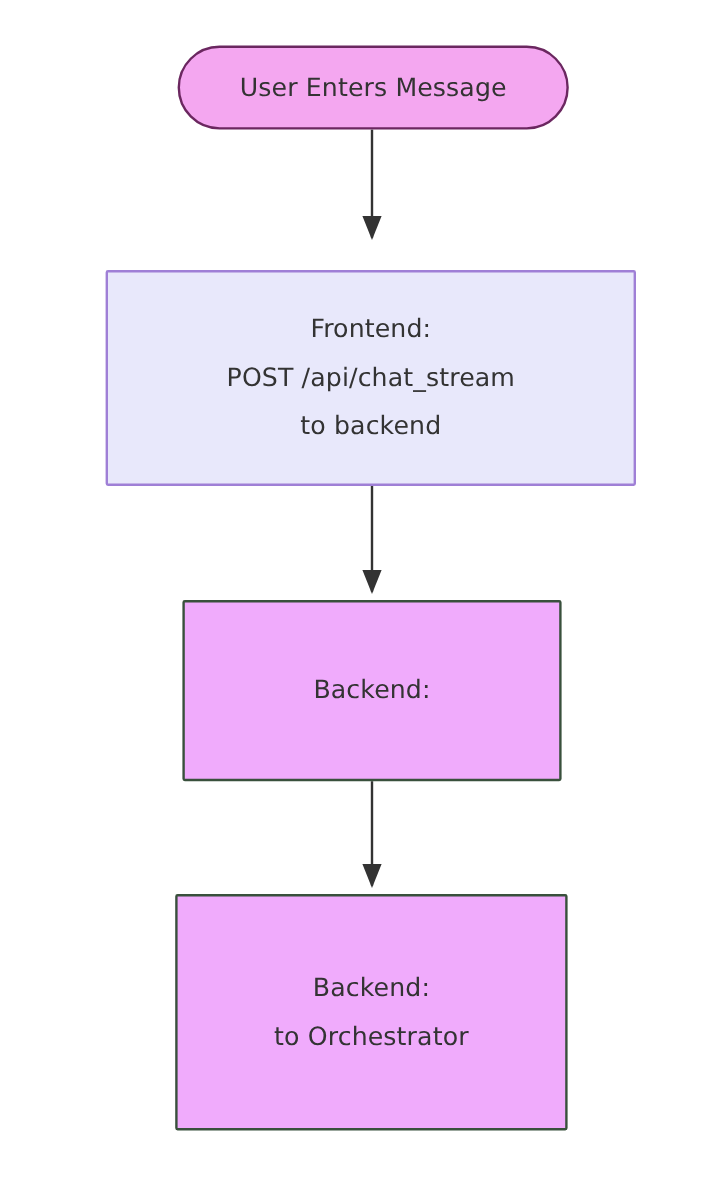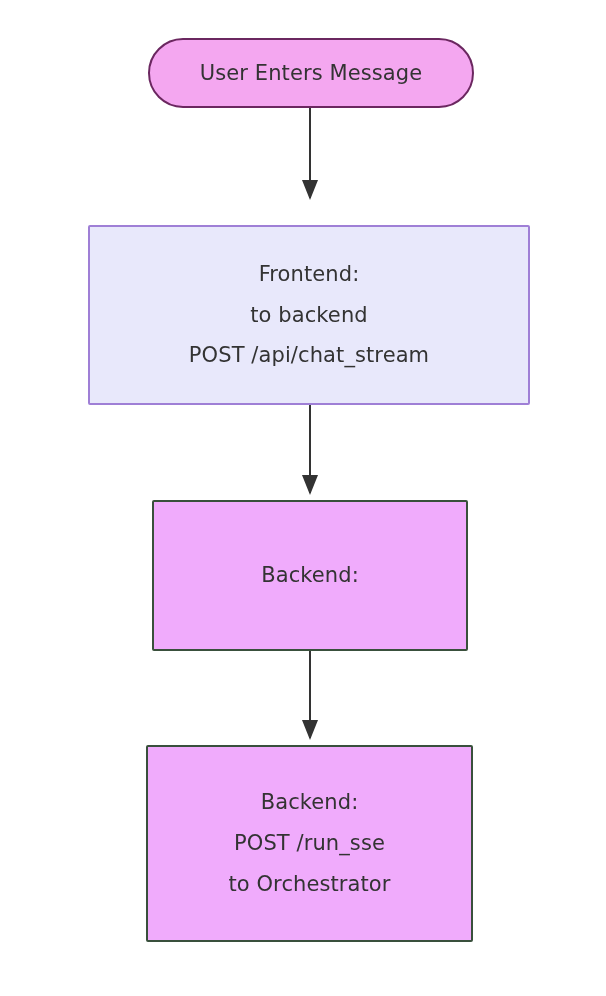--- a/index.html
+++ b/index.html
@@ -84,27 +84,26 @@
 
     <line x1="310" y1="651" x2="310" y2="738" stroke="#333333" stroke-width="2" marker-end="url(#arrowhead)"></line>
   </svg>
 
   <div class="node node-stadium" style="left:148px; top:38px; width:326px; height:70px;">
     <div class="node-label">User Enters Message</div>
   </div>
 
   <div class="node node-lavender" style="left:88px; top:205px; width:442px; height:180px;margin-top:20px;">
     <div class="node-label">Frontend:</div>
+    <div class="node-label">POST /api/chat_stream</div>
     <div class="node-label">to backend</div>
-    <div class="node-label">POST /api/chat_stream</div>
   </div>
 
   <div class="node node-green" style="left:152px; top:500px; width:316px; height:151px;">
     <div class="node-label">Backend:</div>
   </div>
 
   <div class="node node-green" style="left:146px; top:745px; width:327px; height:197px;">
     <div class="node-label">Backend:</div>
-    <div class="node-label">POST /run_sse</div>
     <div class="node-label">to Orchestrator</div>
   </div>
 
 </div>
 
 </body></html>

